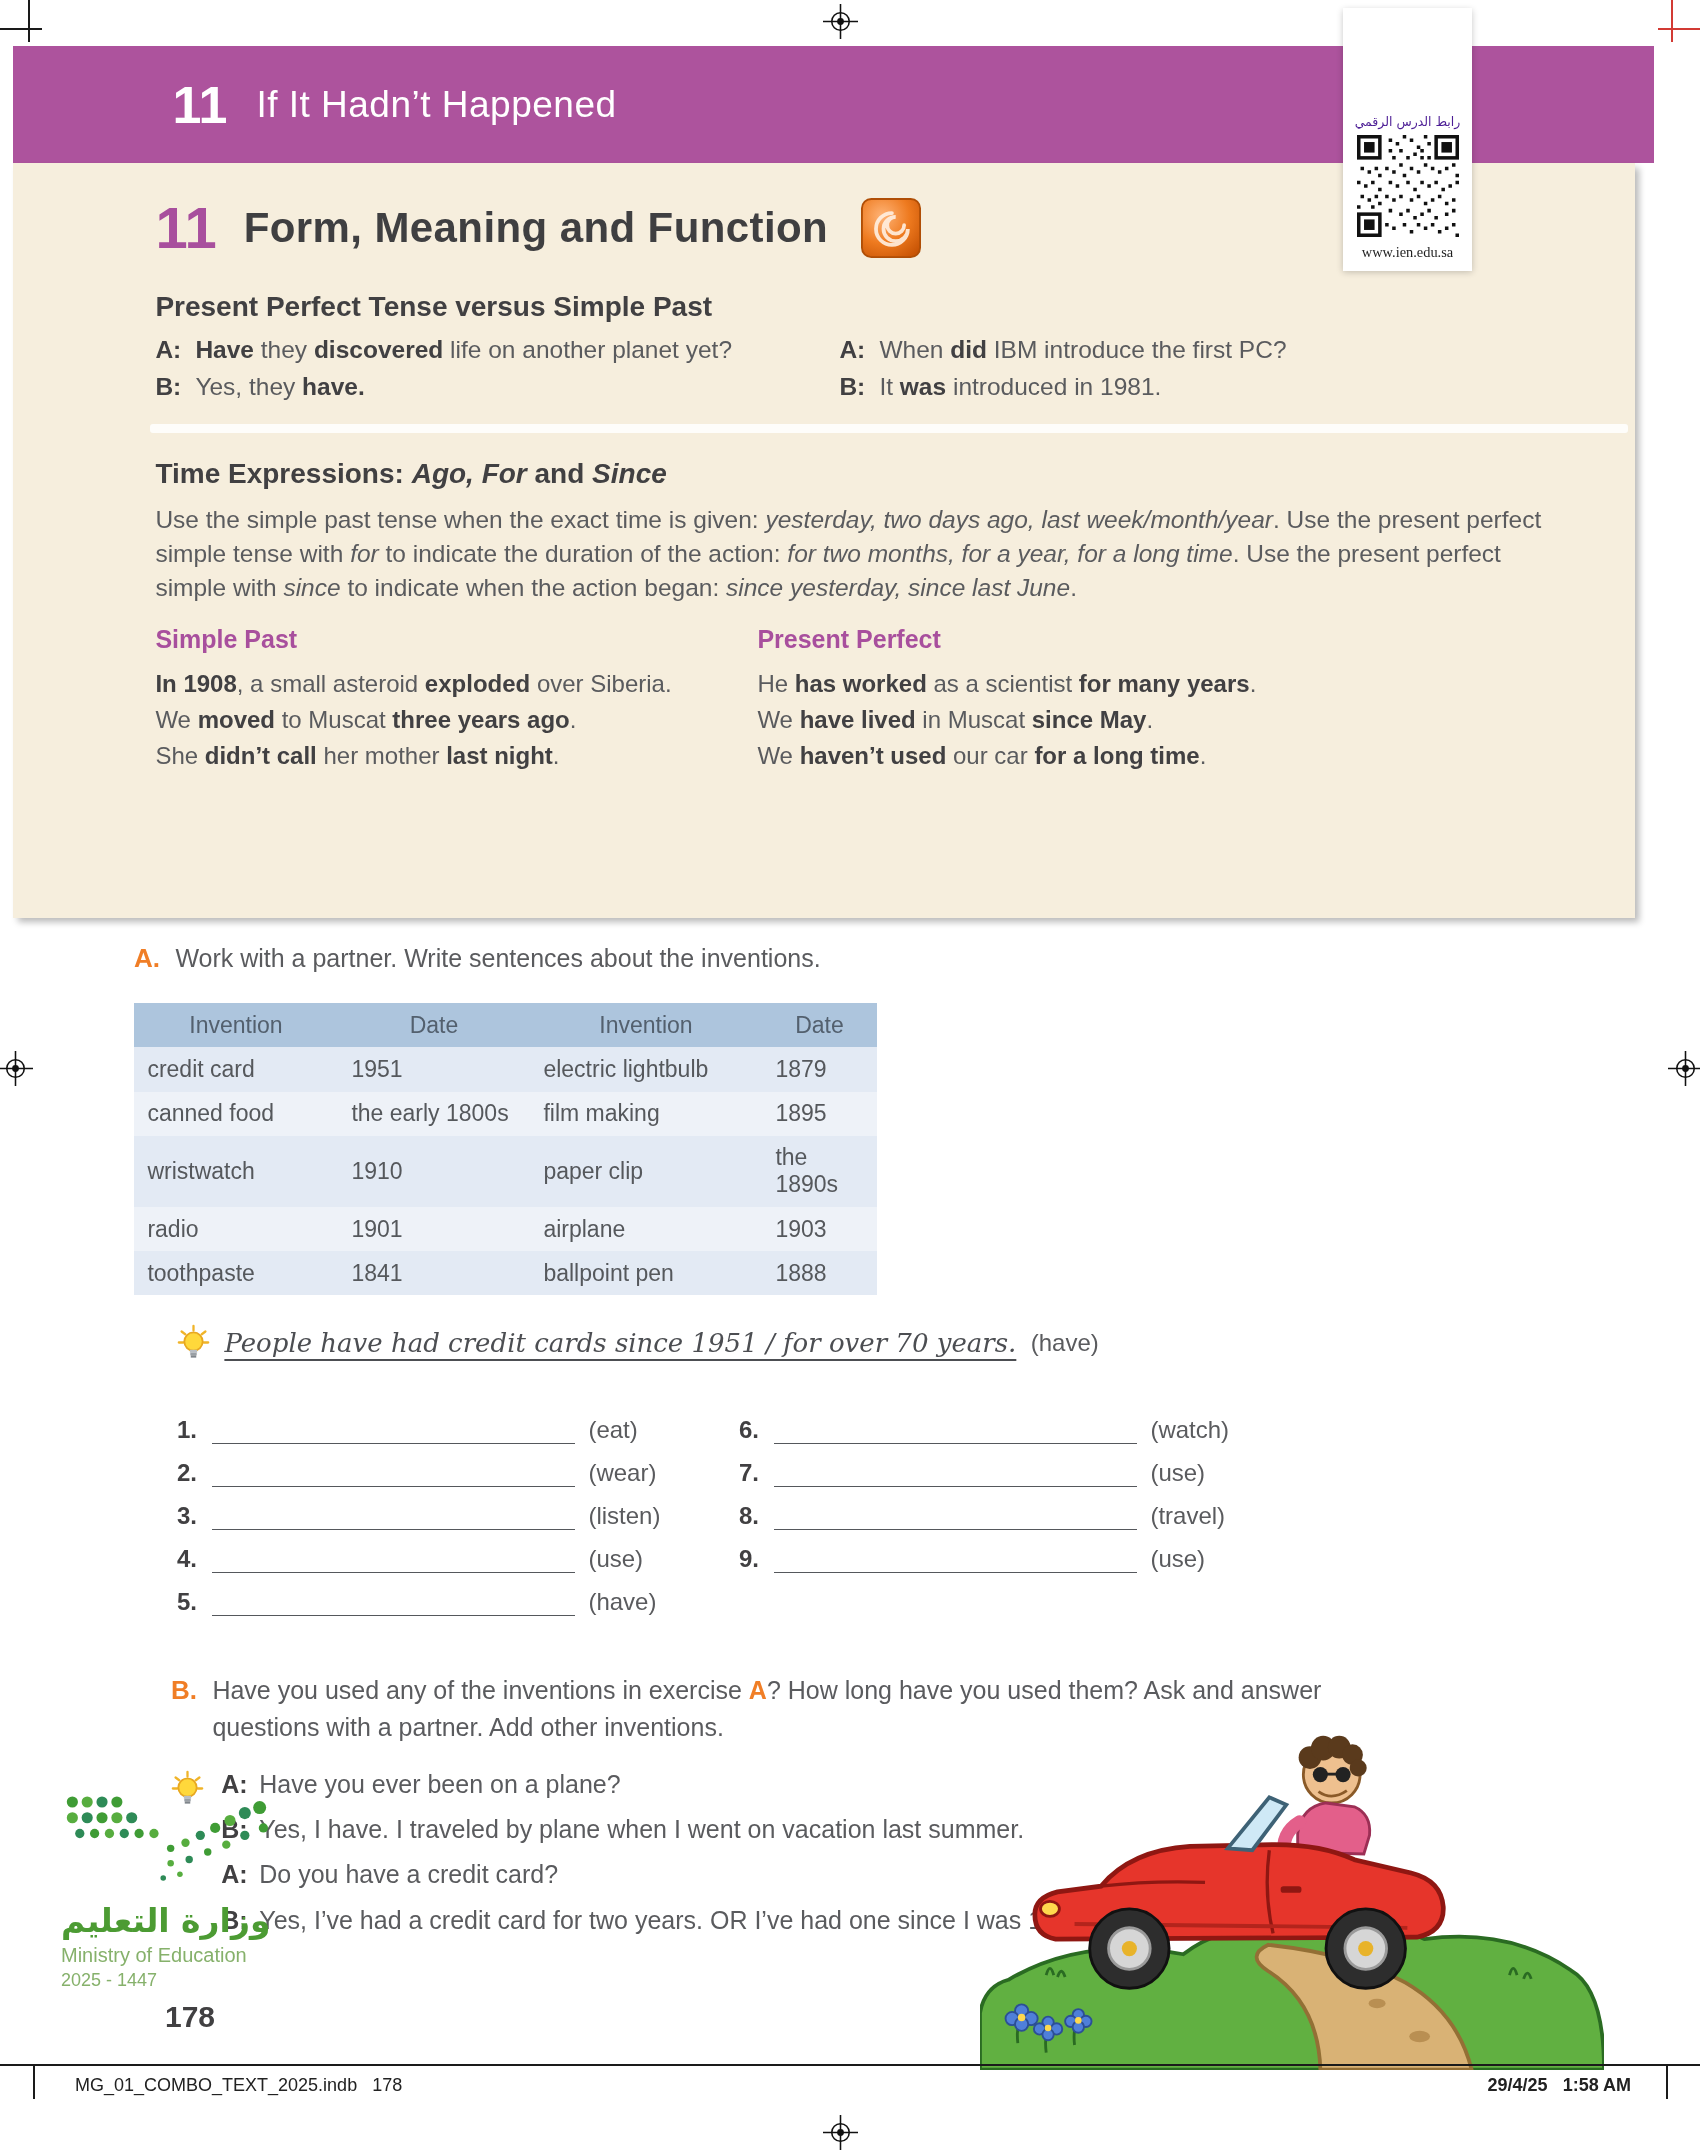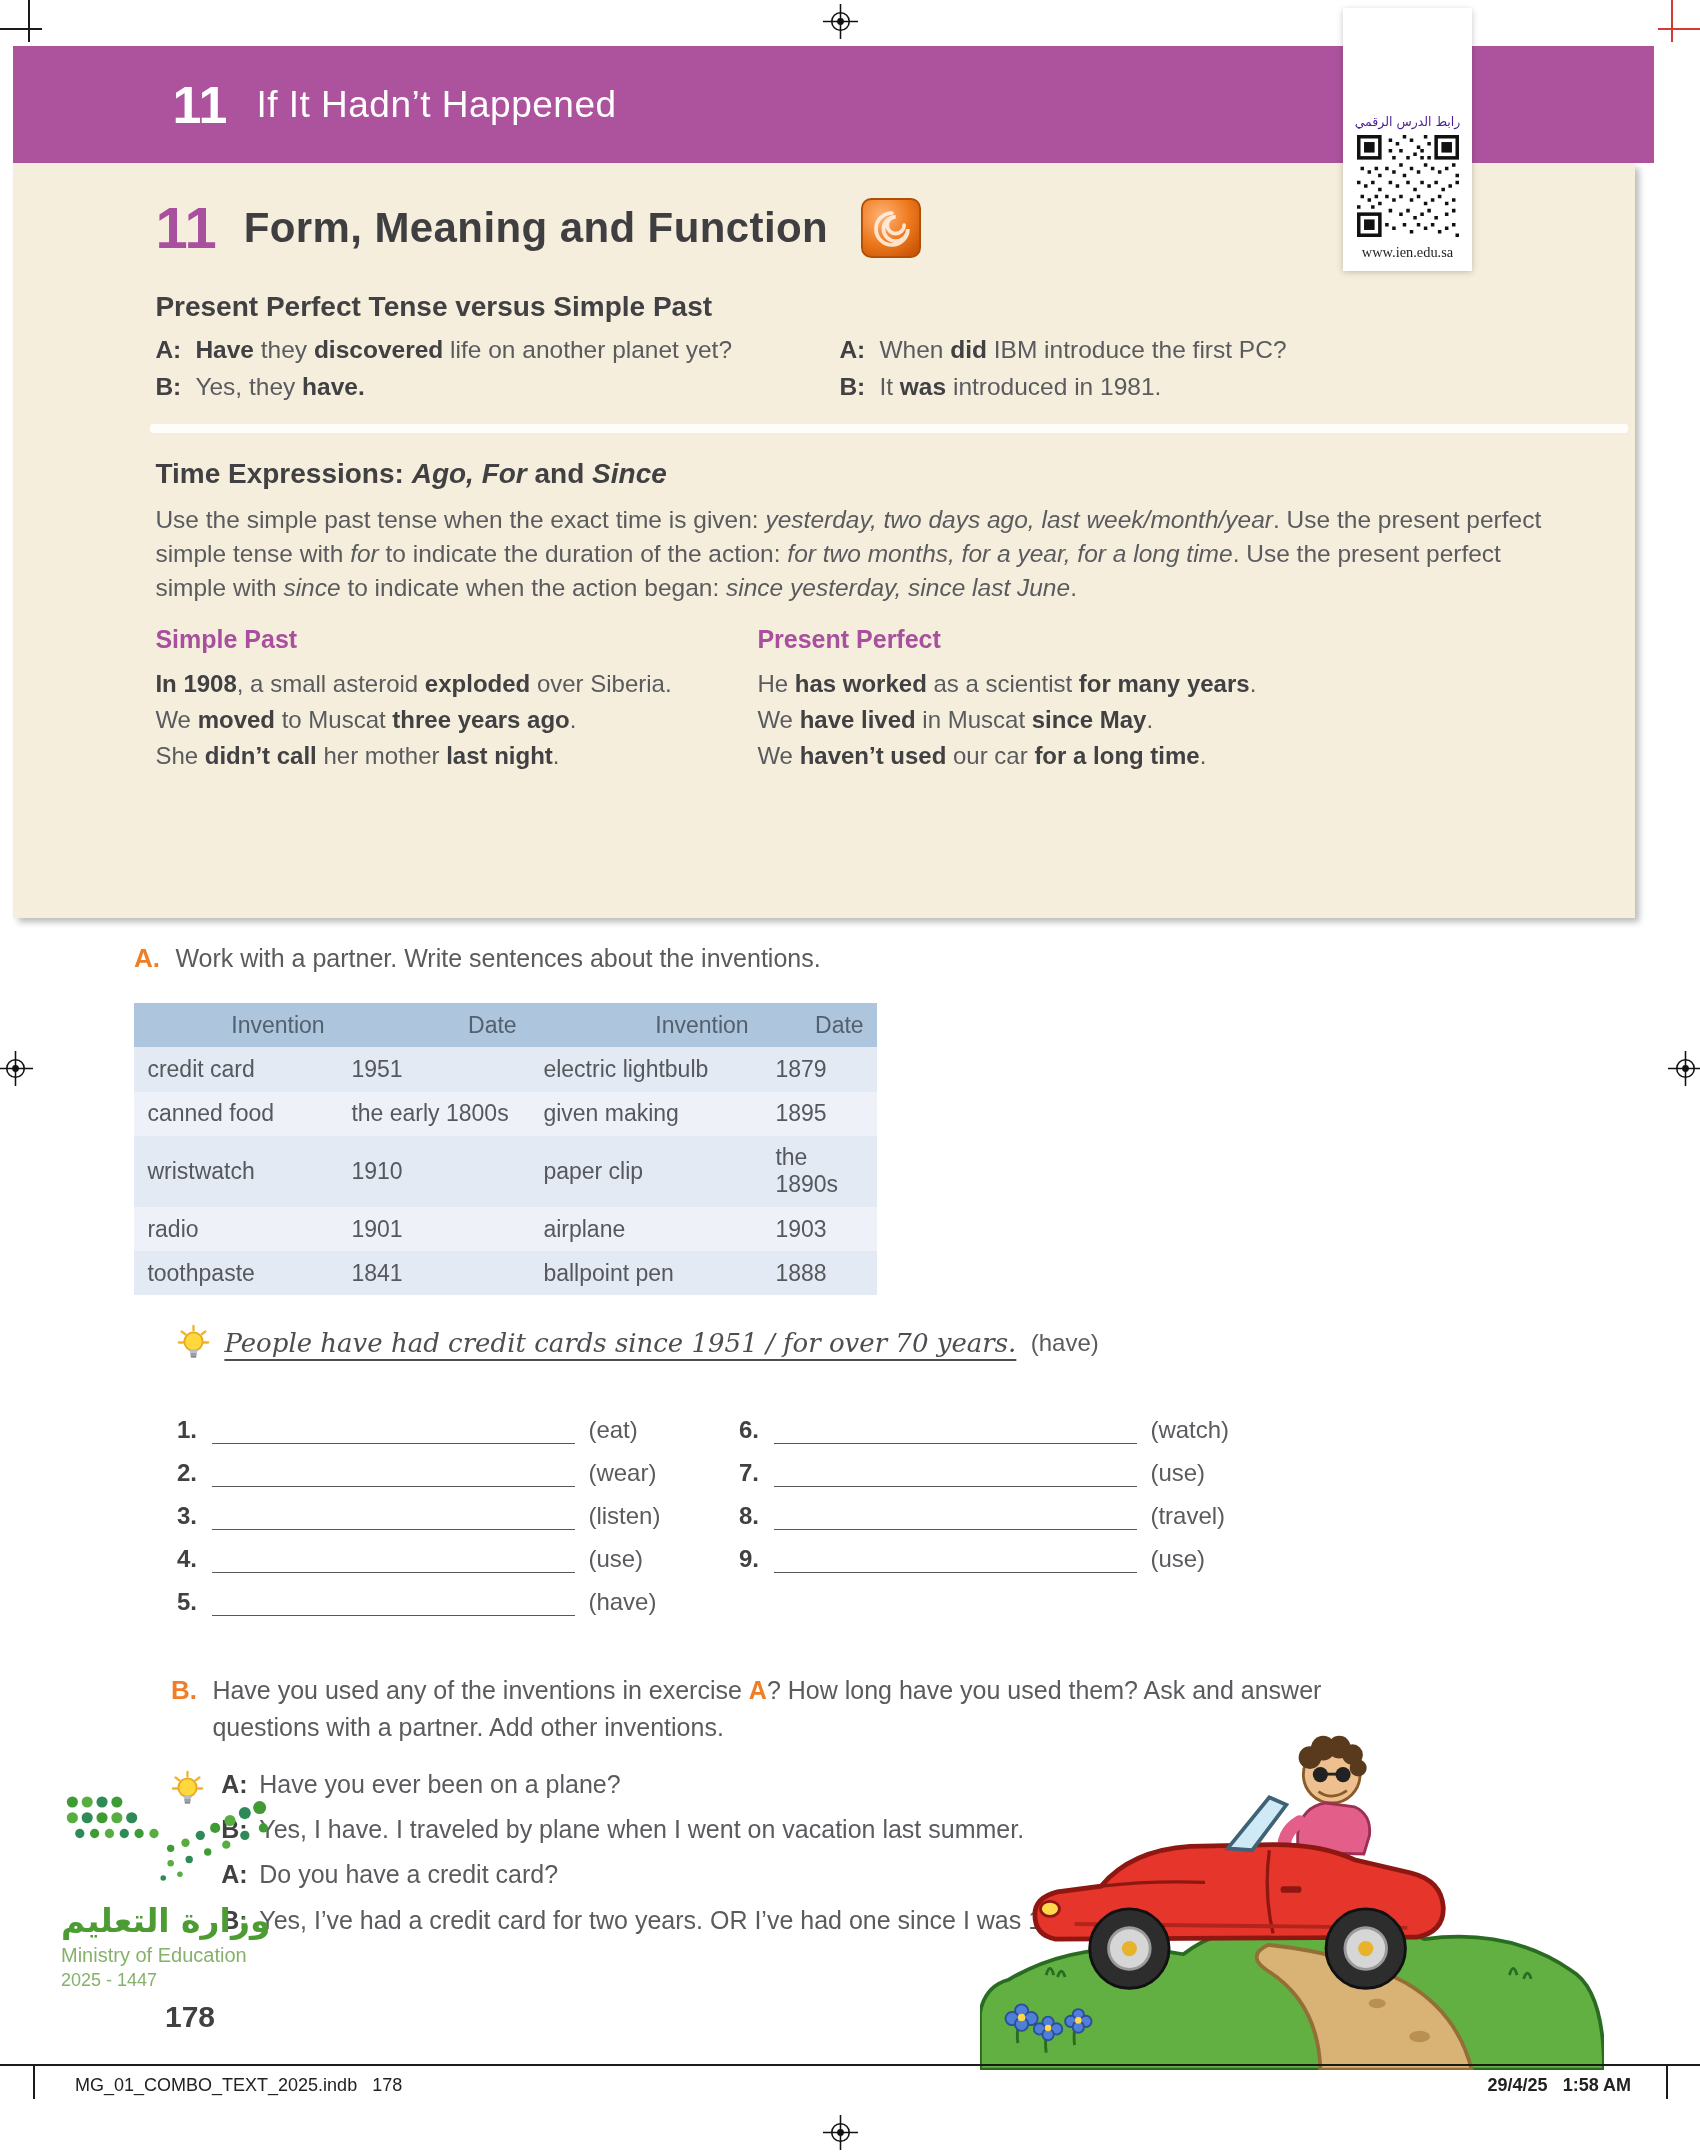--- a/index.html
+++ b/index.html
@@ -54,21 +54,21 @@
 
   
   .exercises { position:absolute; left:134px; top:940px; width:1451px; }
   .ex-head { display:flex; gap:15.4px; align-items:baseline; }
   .ex-label { font-size:26px; font-weight:bold; color:#f07e26; flex-shrink:0; }
   .ex-instr { font-size:25px; color:#5a5b5e; line-height:1.45; }
   .ex-instr.wide { max-width:1182px; }
   table.inventions { border-collapse:collapse; margin-top:27px; }
   .inventions col.c1 { width:204px; } .inventions col.c2 { width:192px; }
   .inventions col.c3 { width:232px; } .inventions col.c4 { width:115px; }
-  .inventions th { background:#adc5dd; color:#53606e; font-weight:normal; text-align:right;
+  .inventions th { background:#adc5dd; color:#53606e; font-weight:normal; text-align:center;
      font-size:23px; padding:8.6px 13.4px;margin-left:34px; }
   .inventions td { font-size:23px; color:#55585c; text-align:left; padding:8.6px 13.4px; }
   .inventions tbody tr:nth-child(odd) td { background:#e3eaf4; }
   .inventions tbody tr:nth-child(even) td { background:#eef2f8; }
 
   .example-row { margin:29px 0 0 43px; display:flex; align-items:center; gap:14.4px; }
   .bulb { width:33px; height:37px; flex-shrink:0; }
   .hand { font-family:"DejaVu Serif","Liberation Serif",serif; font-style:italic; font-size:26px;
     color:#4c4e52; text-decoration:underline; text-decoration-thickness:1.9px; text-underline-offset:6.7px; }
   .hint { font-size:24px; color:#5a5b5e; }
@@ -246,21 +246,21 @@
       <tbody>
         <tr>
           <td>credit card</td>
           <td>1951</td>
           <td>electric lightbulb</td>
           <td>1879</td>
         </tr>
         <tr>
           <td>canned food</td>
           <td>the early 1800s</td>
-          <td>given making</td>
+          <td>film making</td>
           <td>1895</td>
         </tr>
         <tr>
           <td>wristwatch</td>
           <td>1910</td>
           <td>paper clip</td>
           <td>the 1890s</td>
         </tr>
         <tr>
           <td>radio</td>

